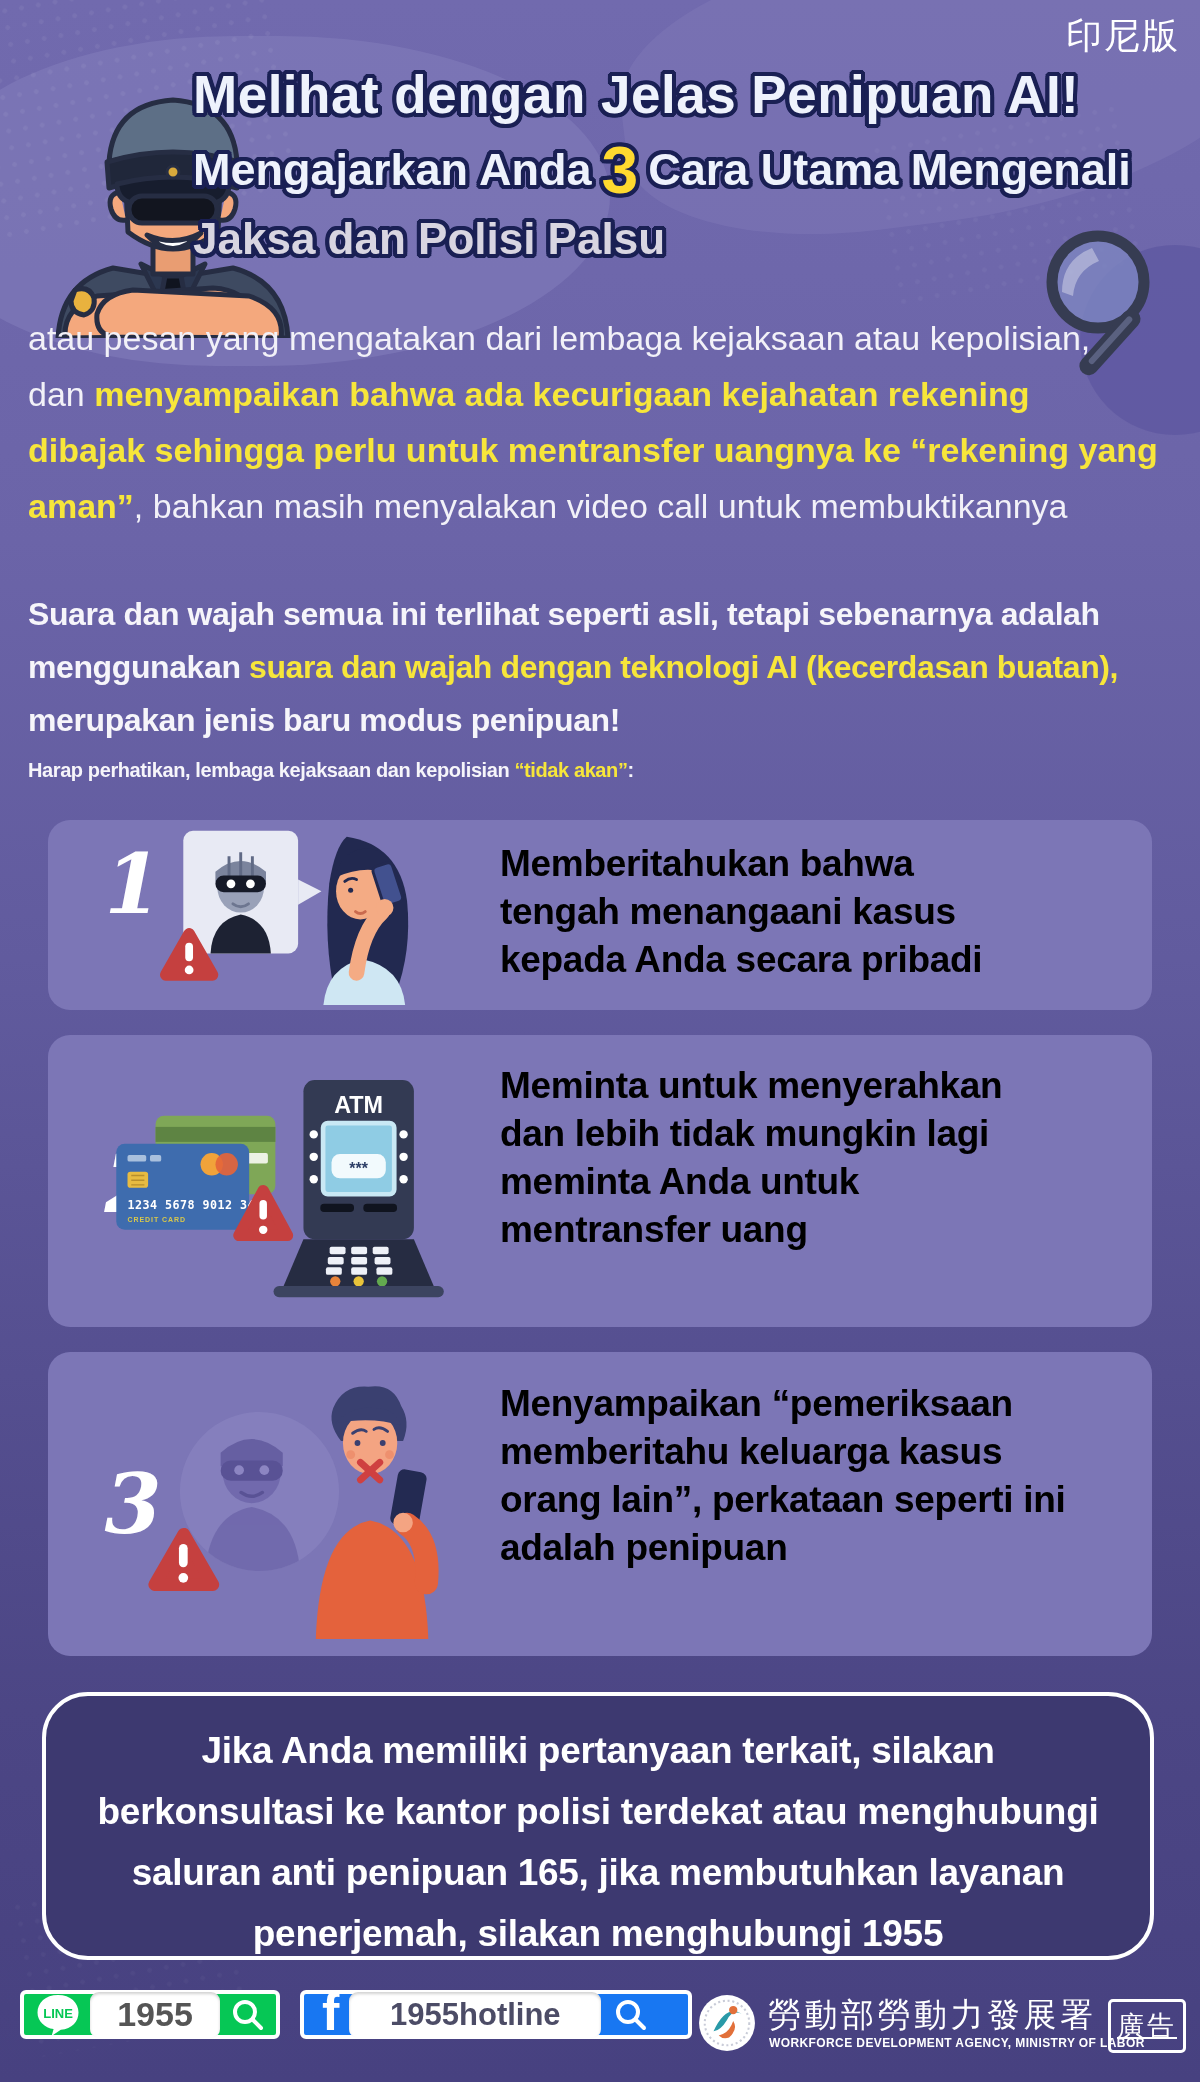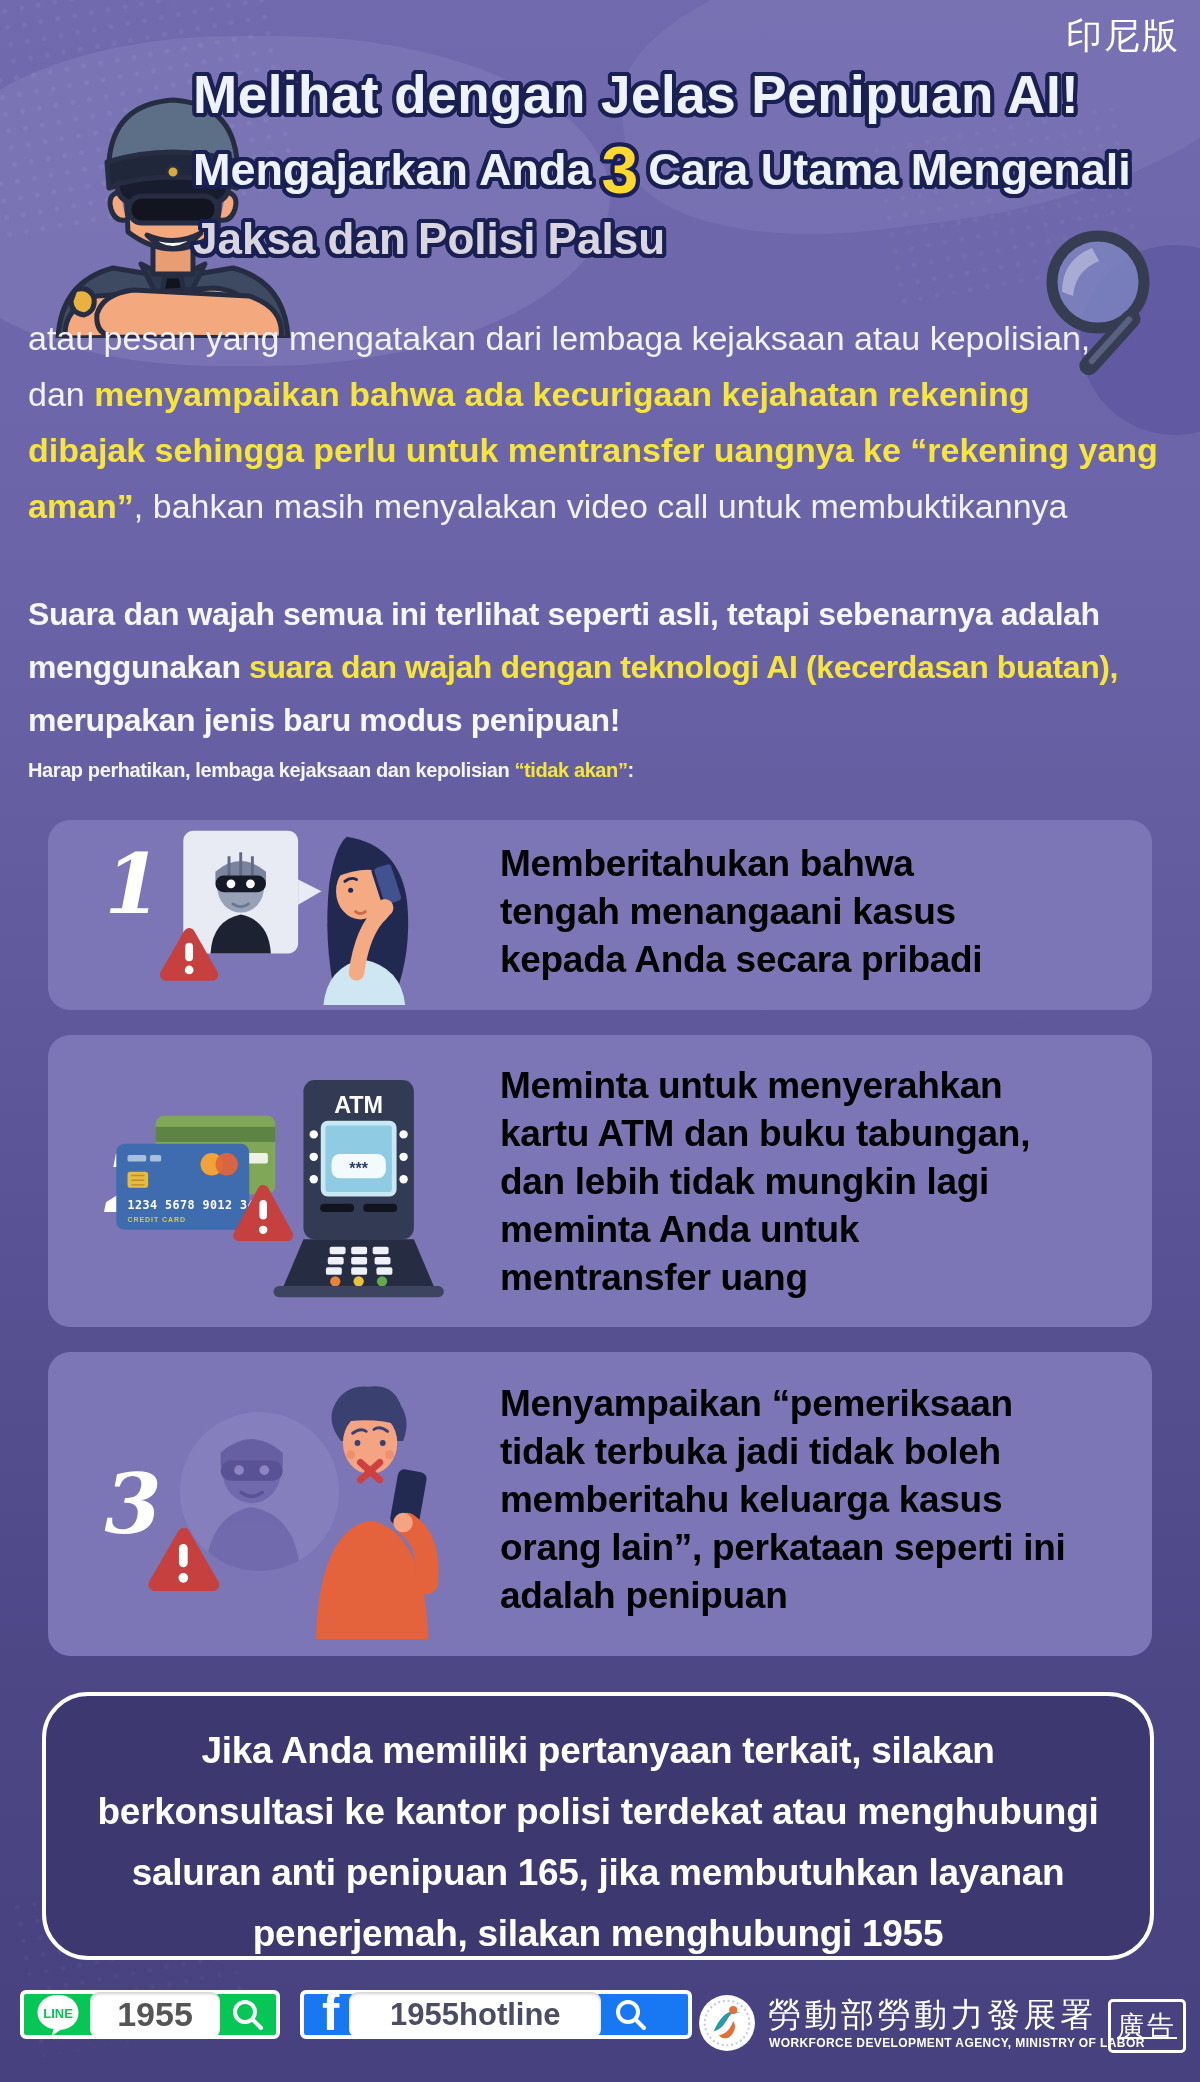--- a/index.html
+++ b/index.html
@@ -224,21 +224,20 @@
           <rect x="279" y="214" width="17" height="8" rx="2"></rect>
           <rect x="306" y="214" width="17" height="8" rx="2"></rect>
       </g>
       <circle cx="262" cy="229" r="5.5" fill="#e8833a"></circle>
         <circle cx="287" cy="229" r="5.5" fill="#e8c33a"></circle>
         <circle cx="312" cy="229" r="5.5" fill="#63a94f"></circle>
       <rect x="196" y="234" width="182" height="12" rx="6" fill="#3c4460"></rect>
     </svg>
     <div class="card-text ct-2">
       <div>Meminta untuk menyerahkan</div>
-      <div>kartu ATM dan buku tabungan,</div>
       <div>dan lebih tidak mungkin lagi</div>
       <div>meminta Anda untuk</div>
       <div>mentransfer uang</div>
     </div>
   </div>
 
   <div class="abs card card-3">
     <div class="card-num num-3">3</div>
     <svg class="art-3" viewBox="0 0 340 270">
       <defs>
@@ -277,21 +276,20 @@
       </g>
       <g transform="rotate(10 272 128)">
           <rect x="258" y="96" width="30" height="58" rx="7" fill="#232a52"></rect>
           <rect x="266" y="146" width="14" height="3" rx="1.5" fill="#8d93c0"></rect>
         </g>
       <path d="M292,212 Q296,168 272,152" stroke="#e4623c" stroke-width="24" fill="none" stroke-linecap="round"></path>
       <circle cx="268" cy="150" r="10" fill="#f4a482"></circle>
     </svg>
     <div class="card-text ct-3">
       <div>Menyampaikan “pemeriksaan</div>
-      <div>tidak terbuka jadi tidak boleh</div>
       <div>memberitahu keluarga kasus</div>
       <div>orang lain”, perkataan seperti ini</div>
       <div>adalah penipuan</div>
     </div>
   </div>
 
   <div class="abs hotline-box">
     <div class="hotline-text">
       <p>Jika Anda memiliki pertanyaan terkait, silakan</p>
       <p>berkonsultasi ke kantor polisi terdekat atau menghubungi</p>

